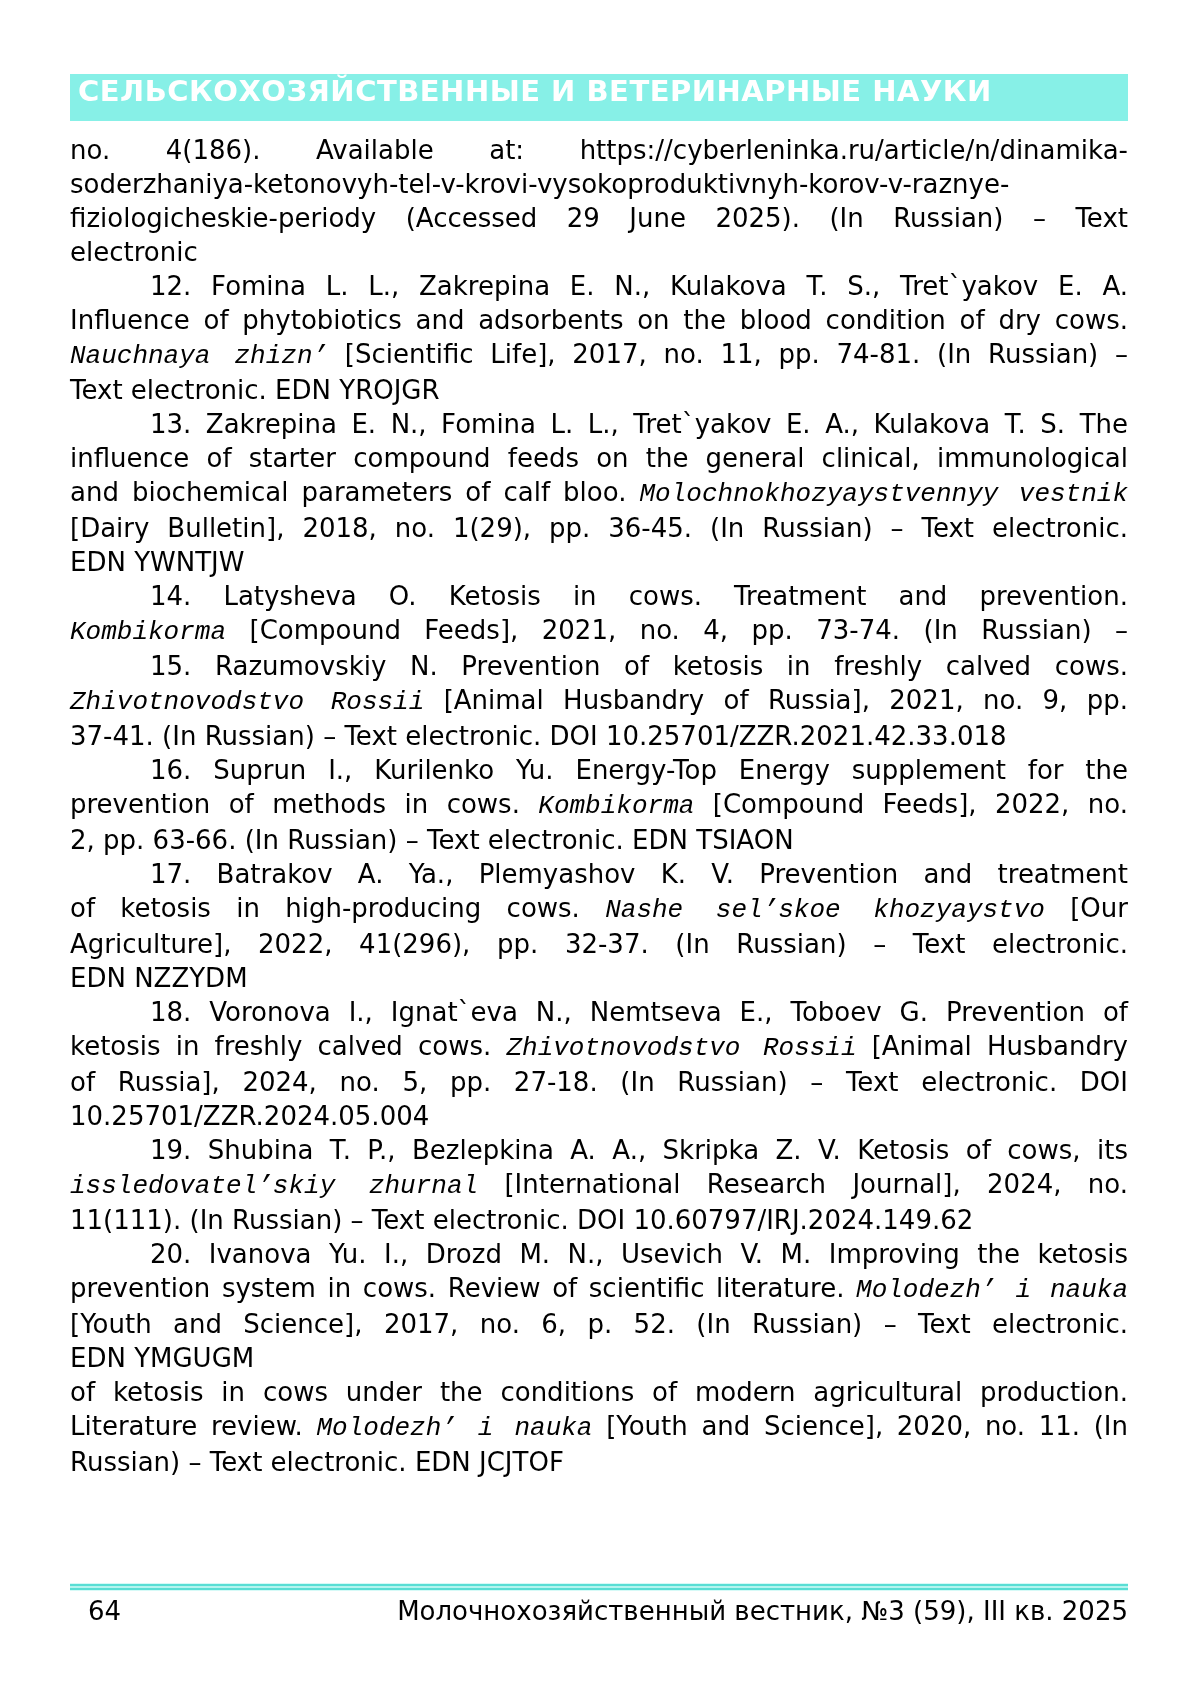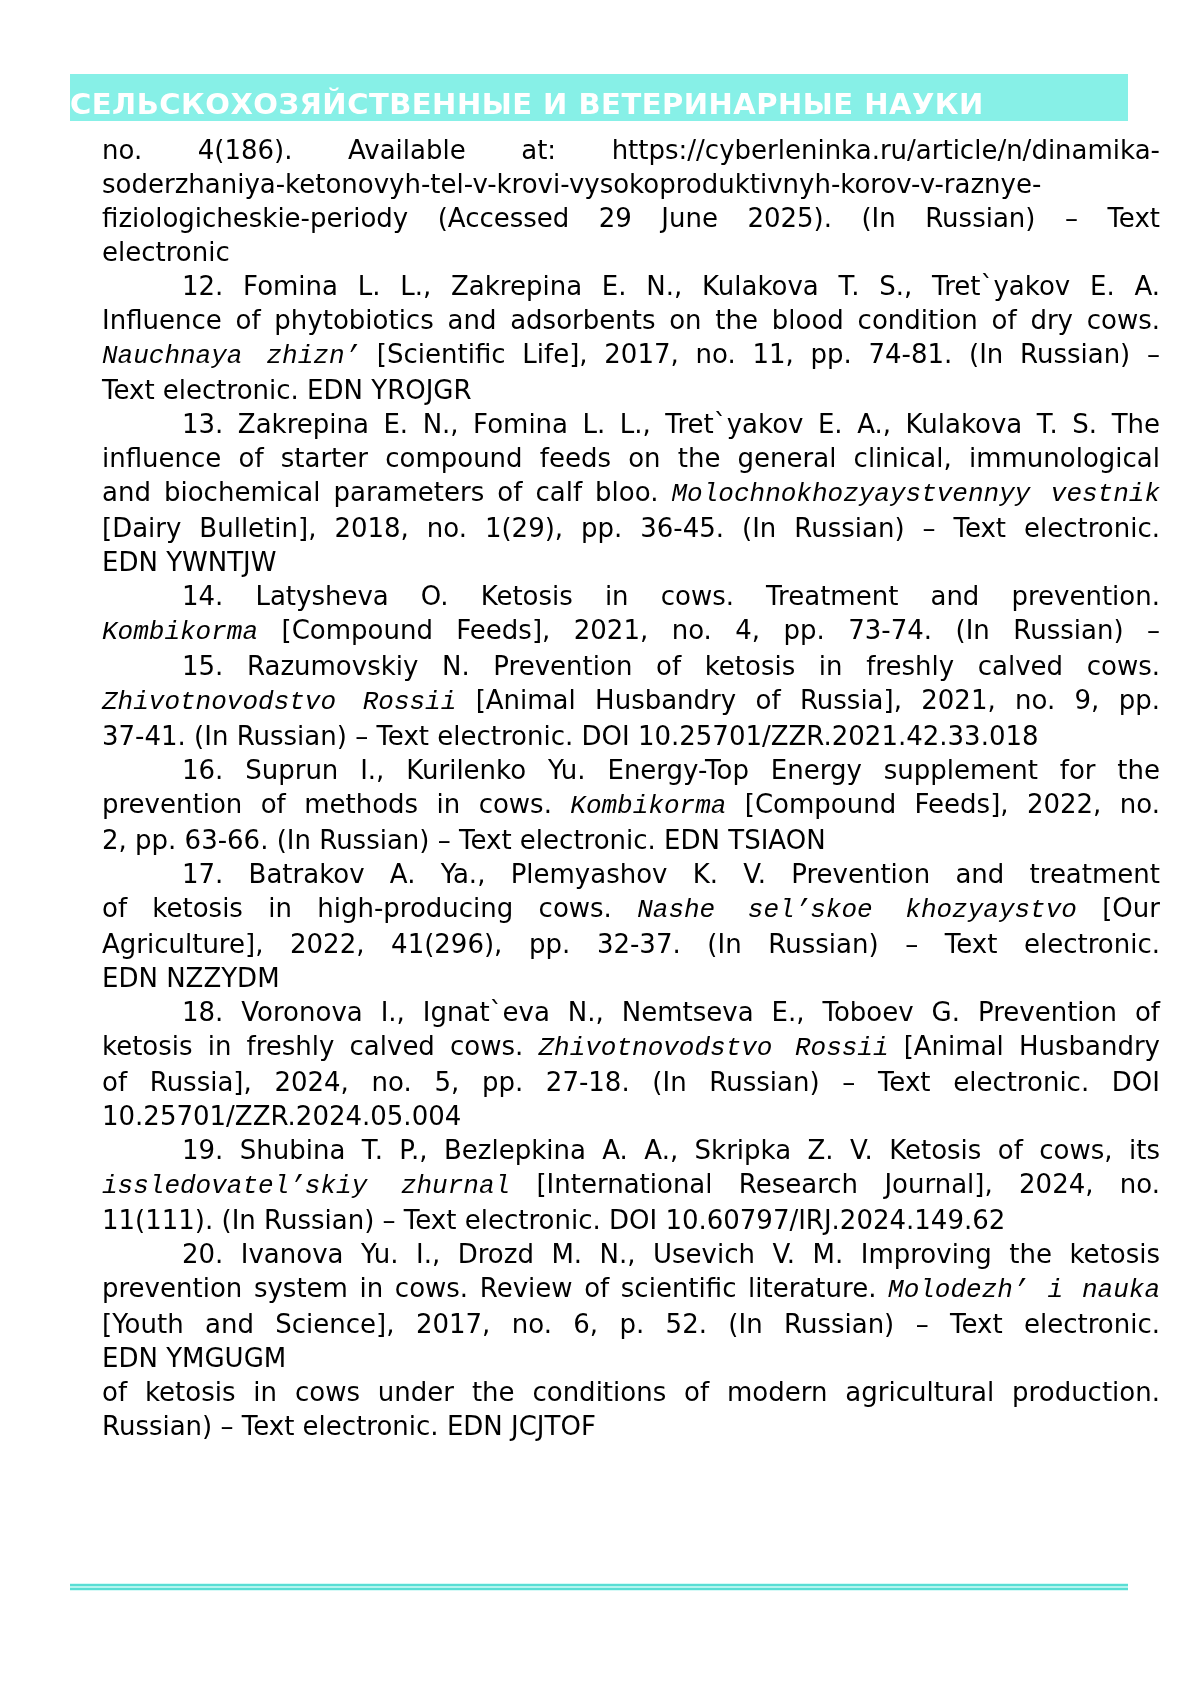--- a/index.html
+++ b/index.html
@@ -13,38 +13,38 @@
     overflow: hidden;
   }
   .band {
     position: absolute;
     left: 70px;
     top: 74px;
     width: 1058px;
     height: 47px;
     background: #87f0e7;
     display: flex;
-    align-items: flex-end;
+    align-items: flex-start;
+    padding-left: 8px;
     box-sizing: border-box;
   }
   .band-title {
     color: #ffffff;
     font-weight: bold;
     font-size: 29px;
     letter-spacing: 0.5px;
     white-space: nowrap;
   }
   .content {
     position: absolute;
     left: 70px;
     top: 133px;
     width: 1058px;
     font-size: 26px;
     line-height: 34px;
-    margin-left: 32px;
   }
   .para { margin: 0; }
   .line {
     text-align: justify;
     text-align-last: justify;
   }
   .line.last { text-align-last: left; }
   .line.indent { text-indent: 80px; }
   .it { font-style: italic; font-family: Liberation Mono, monospace; }
   .footer-rule {
@@ -136,20 +136,25 @@
         <div class="line last"><span>11(111). (In Russian) – Text electronic. DOI 10.60797/IRJ.2024.149.62</span></div>
       </div>
       <div class="para">
         <div class="line indent"><span>20. Ivanova Yu. I., Drozd M. N., Usevich V. M. Improving the ketosis</span></div>
         <div class="line"><span>prevention system in cows. Review of scientific literature. </span><span class="it">Molodezh’ i nauka</span></div>
         <div class="line"><span>[Youth and Science], 2017, no. 6, p. 52. (In Russian) – Text electronic.</span></div>
         <div class="line last"><span>EDN YMGUGM</span></div>
       </div>
       <div class="para">
         <div class="line"><span>of ketosis in cows under the conditions of modern agricultural production.</span></div>
+        <div class="line"><span>Literature review. </span><span class="it">Molodezh’ i nauka</span><span> [Youth and Science], 2020, no. 11. (In</span></div>
         <div class="line last"><span>Russian) – Text electronic. EDN JCJTOF</span></div>
       </div>
     </div>
 
   <div class="footer-rule"></div>
 
+  <div class="footer-row">
+    <span class="page-number">64</span>
+    <span class="journal-title">Молочнохозяйственный вестник, №3 (59), III кв. 2025</span>
+  </div>
 
 </div>
 
 </body></html>

